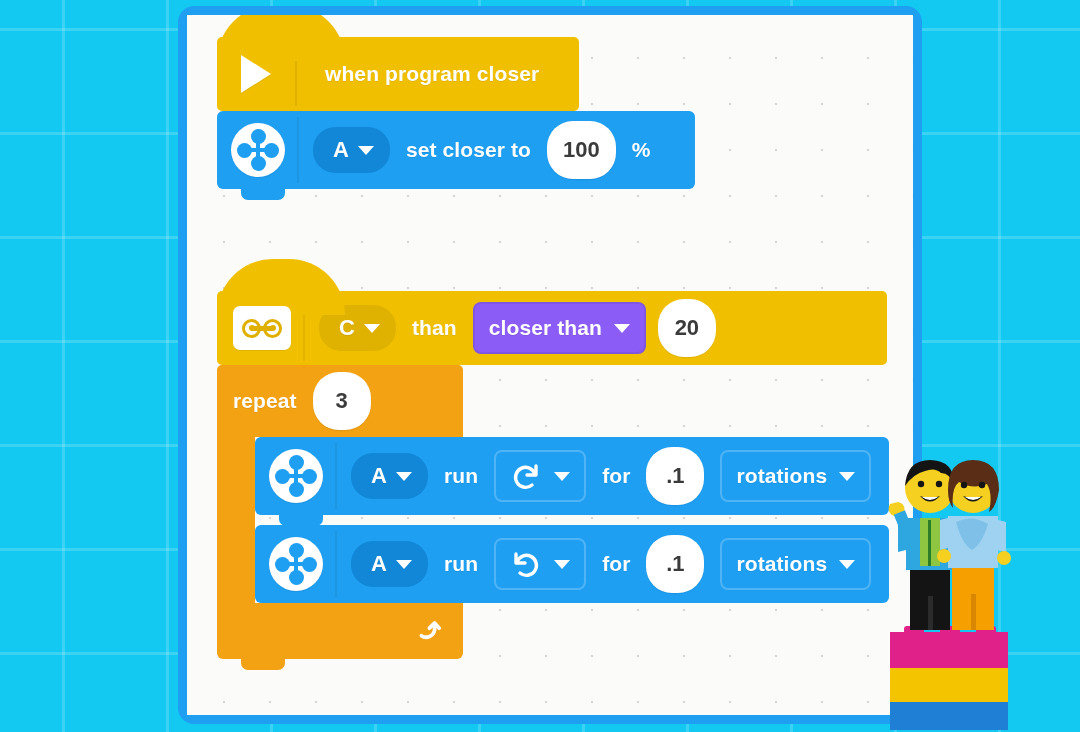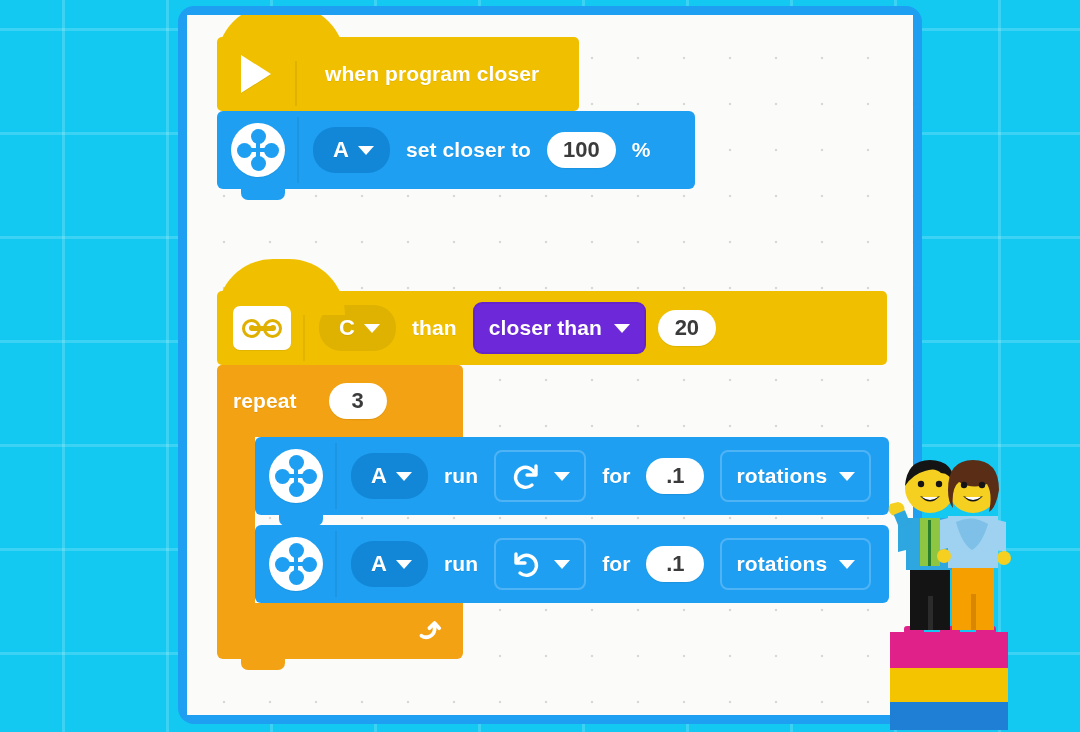--- a/index.html
+++ b/index.html
@@ -168,21 +168,21 @@
     border-left: 8px solid transparent;
     border-right: 8px solid transparent;
     border-top: 9px solid #fff;
     flex: none;
   }
 
   
   .val-oval {
     background: #fff;
     border-radius: 26px;
-    height: 36px;
+    height: 58px;
     min-width: 58px;
     display: flex;
     align-items: center;
     justify-content: center;
     padding: 0 16px;
     flex: none;
     box-shadow: 0 1px 1px rgba(0,0,0,.08);
   }
   .val-oval span {
     color: #3b3b3b;
@@ -265,33 +265,32 @@
     left: 18px; top: 19.5px;
     width: 22px; height: 5px;
     background: #e0b000;
   }
 
   .port-pill.yellow {
     background: #dfb100;
   }
   .ddbox.yellow {
     border-color: rgba(0,0,0,.07);
-    background: #6d28d9;
-    border-radius: 9px;
+    background: #8b5cf6;
   }
 
   .repeat-top {
     position: relative;
     width: 246px;
     height: 72px;
     background: #f2a212;
     border-radius: 5px 5px 0 0;
     display: flex;
     align-items: center;
-    gap: 32px;
+    gap: 16px;
     padding-left: 16px;
     text-align: right;
   }
   .repeat-arm {
     width: 38px;
     background: #f2a212;
   }
   .repeat-bottom {
     position: relative;
     width: 246px;

